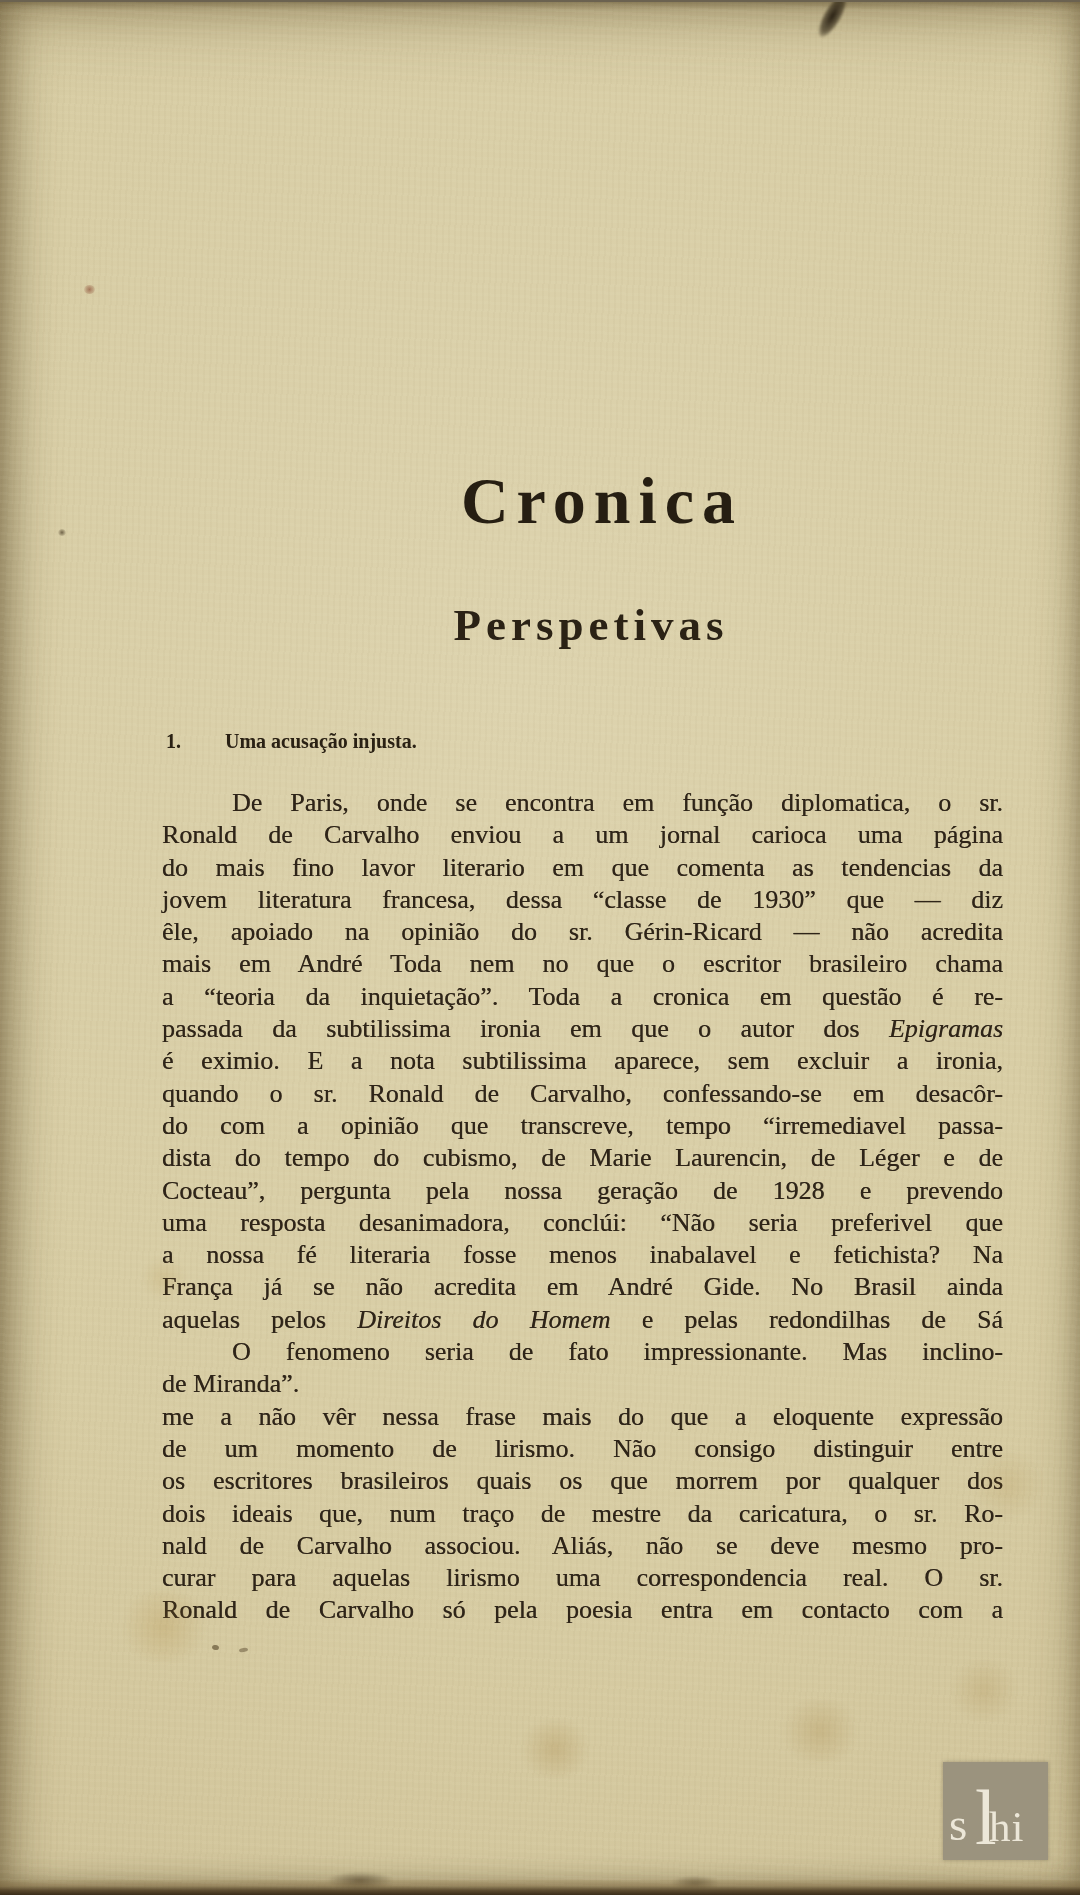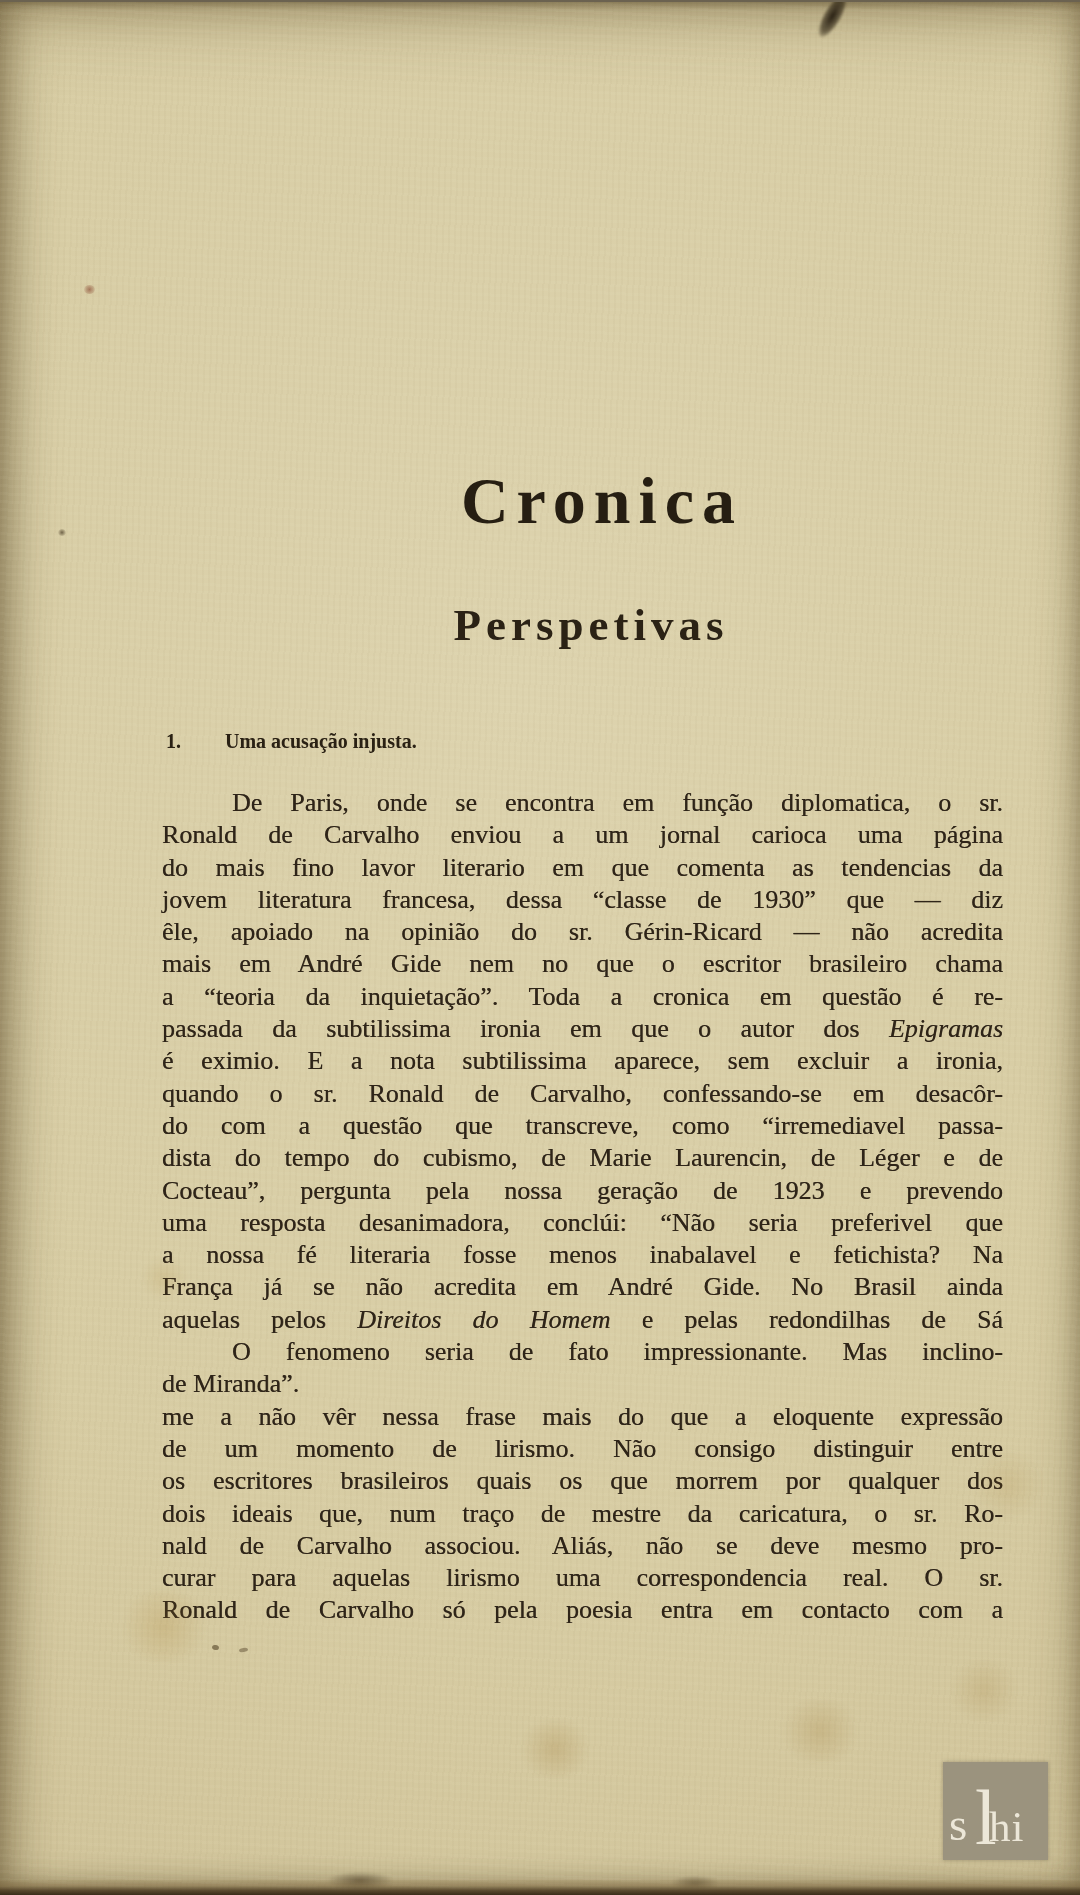--- a/index.html
+++ b/index.html
@@ -115,28 +115,28 @@
   <div class="heading">
     <span class="num">1.</span><span class="lbl">Uma acusação injusta.</span>
   </div>
 
   <div class="body">
       <div class="line just indent"><span>De Paris, onde se encontra em função diplomatica, o sr.</span></div>
       <div class="line just"><span>Ronald de Carvalho enviou a um jornal carioca uma página</span></div>
       <div class="line just"><span>do mais fino lavor literario em que comenta as tendencias da</span></div>
       <div class="line just"><span>jovem literatura francesa, dessa “classe de 1930” que — diz</span></div>
       <div class="line just"><span>êle, apoiado na opinião do sr. Gérin-Ricard — não acredita</span></div>
-      <div class="line just"><span>mais em André Gide nem no que o escritor brasileiro chama</span></div>
+      <div class="line just"><span>mais em André Toda nem no que o escritor brasileiro chama</span></div>
       <div class="line just"><span>a “teoria da inquietação”. Toda a cronica em questão é re-</span></div>
       <div class="line just"><span>passada da subtilissima ironia em que o autor dos </span><span class="it">Epigramas</span></div>
       <div class="line just"><span>é eximio. E a nota subtilissima aparece, sem excluir a ironia,</span></div>
       <div class="line just"><span>quando o sr. Ronald de Carvalho, confessando-se em desacôr-</span></div>
-      <div class="line just"><span>do com a questão que transcreve, como “irremediavel passa-</span></div>
+      <div class="line just"><span>do com a opinião que transcreve, tempo “irremediavel passa-</span></div>
       <div class="line just"><span>dista do tempo do cubismo, de Marie Laurencin, de Léger e de</span></div>
-      <div class="line just"><span>Cocteau”, pergunta pela nossa geração de 1923 e prevendo</span></div>
+      <div class="line just"><span>Cocteau”, pergunta pela nossa geração de 1928 e prevendo</span></div>
       <div class="line just"><span>uma resposta desanimadora, conclúi: “Não seria preferivel que</span></div>
       <div class="line just"><span>a nossa fé literaria fosse menos inabalavel e fetichista? Na</span></div>
       <div class="line just"><span>França já se não acredita em André Gide. No Brasil ainda</span></div>
       <div class="line just"><span>aquelas pelos </span><span class="it">Direitos do Homem</span><span> e pelas redondilhas de Sá</span></div>
       <div class="line just indent"><span>O fenomeno seria de fato impressionante. Mas inclino-</span></div>
       <div class="line"><span>de Miranda”.</span></div>
       <div class="line just"><span>me a não vêr nessa frase mais do que a eloquente expressão</span></div>
       <div class="line just"><span>de um momento de lirismo. Não consigo distinguir entre</span></div>
       <div class="line just"><span>os escritores brasileiros quais os que morrem por qualquer dos</span></div>
       <div class="line just"><span>dois ideais que, num traço de mestre da caricatura, o sr. Ro-</span></div>

